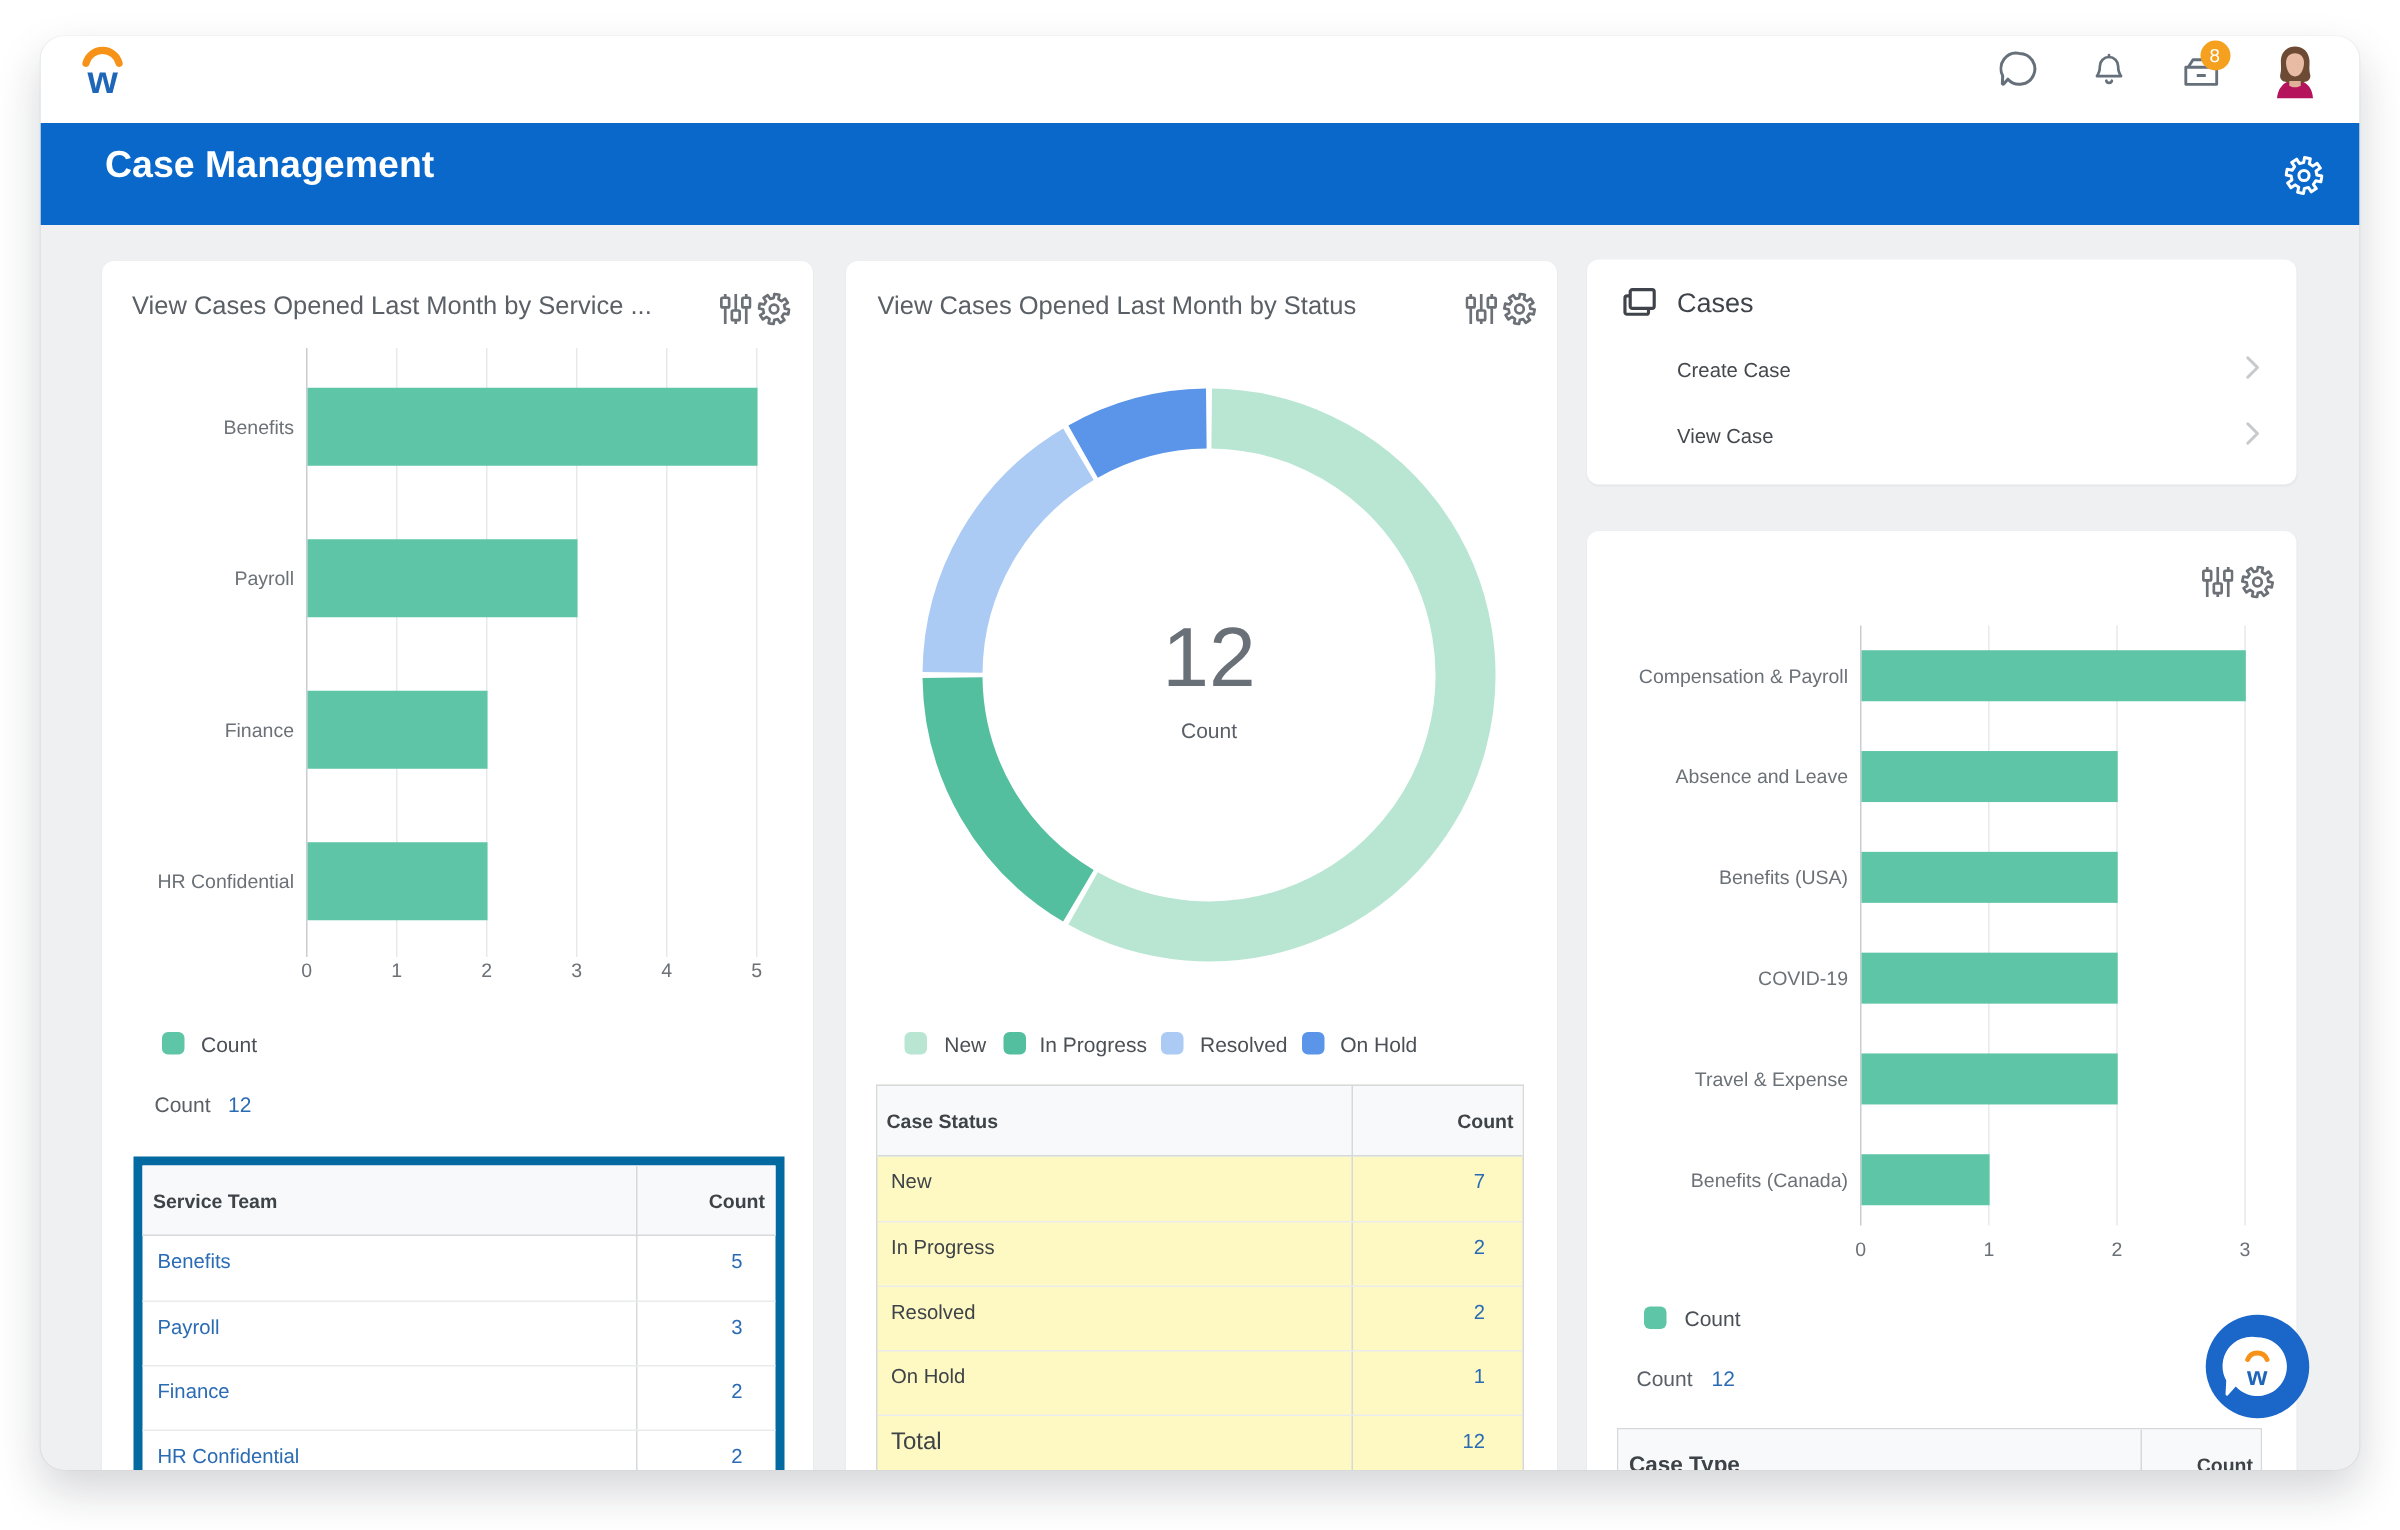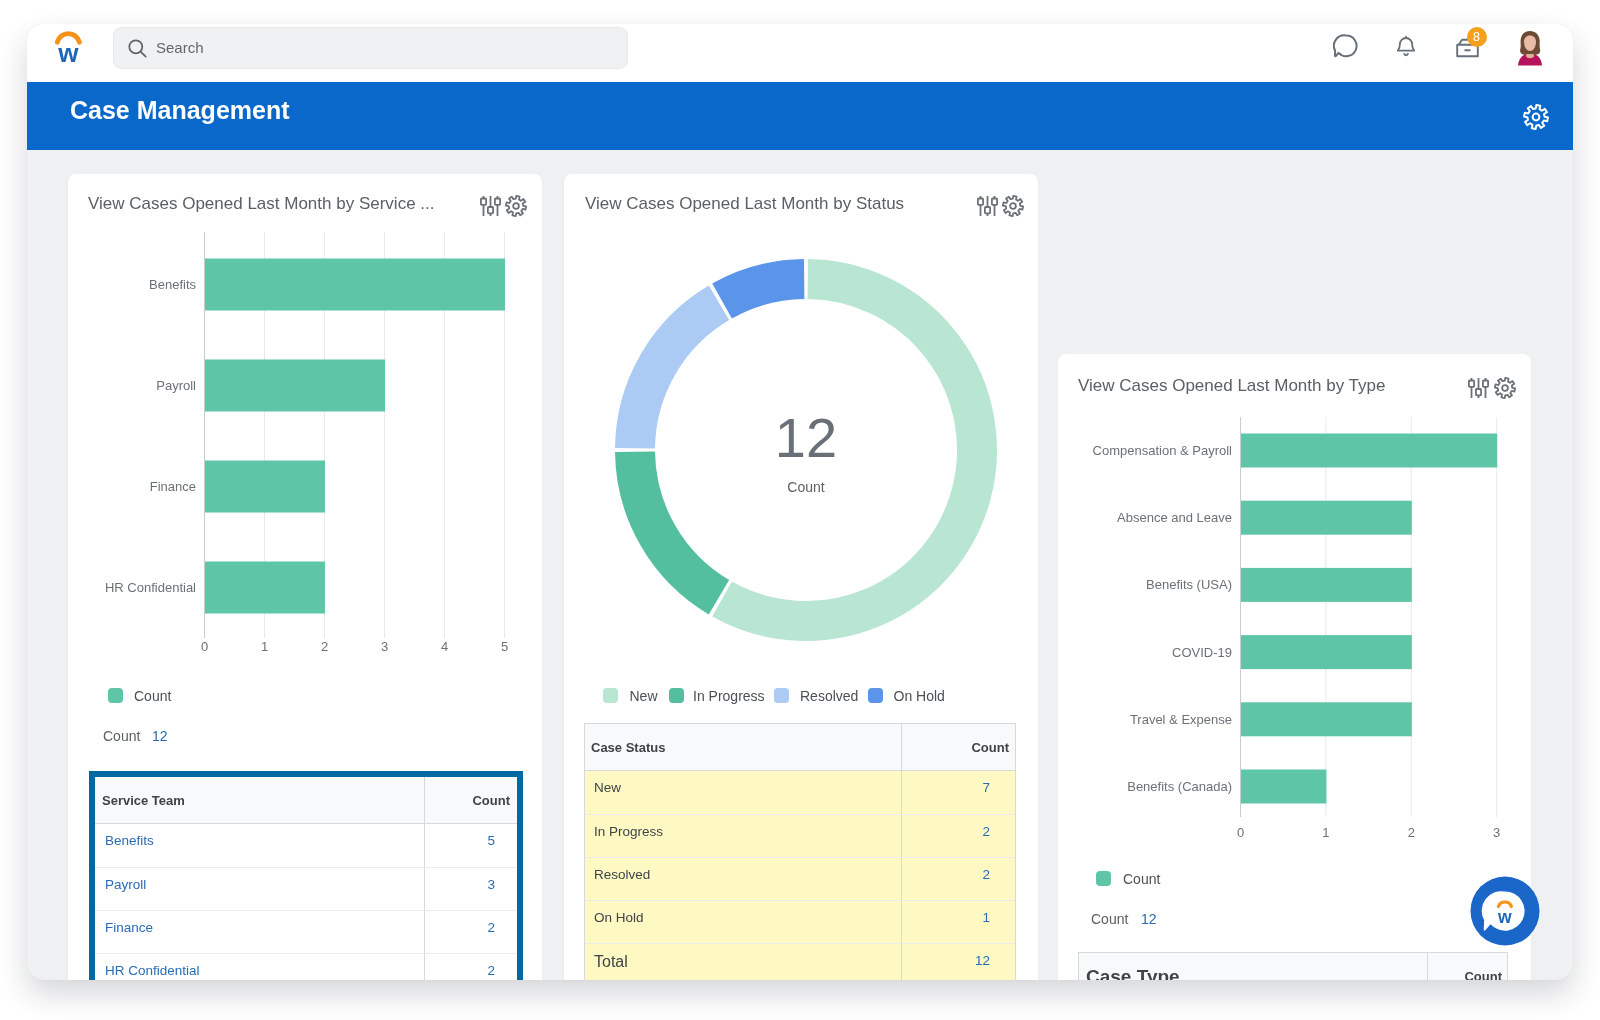--- a/index.html
+++ b/index.html
@@ -10,27 +10,20 @@
 .ctitle { position:absolute; font-size:17px; color:#5A6066; white-space:nowrap; }
 </style></head>
 <body>
 <div class="frame">
 
   <div class="abs" style="left:0;top:0;width:1546px;height:58px;background:#fff;"></div>
   <div class="abs" style="left:27px;top:3px;"><svg width="30" height="38" viewBox="0 0 30 38">
         <path d="M3.3 15.2 a11.4 11.4 0 0 1 22.1 0" fill="none" stroke="#F79218" stroke-width="4.8" stroke-linecap="round"></path>
         <text x="14.4" y="35" text-anchor="middle" font-family="Liberation Sans, sans-serif" font-weight="bold" font-size="26" fill="#1E66B8">w</text>
       </svg></div>
-  <div class="abs" style="left:86px;top:3px;width:513px;height:40px;background:#EFF1F2;border:1px solid #E7E9EA;border-radius:8px;">
-     <div class="abs" style="left:13px;top:10px;"><svg width="21" height="21" viewBox="0 0 21 21" fill="none" stroke="#5F676E" stroke-width="1.8">
-          <circle cx="8.8" cy="8.8" r="6.5"></circle>
-          <line x1="13.6" y1="13.6" x2="19.2" y2="19.2"></line>
-        </svg></div>
-     <div class="abs" style="left:42px;top:0;height:40px;line-height:40px;font-size:15px;color:#5F676E;">Search</div>
-  </div>
   <div class="abs" style="left:1306px;top:9px;"><svg width="26" height="27" viewBox="0 0 26 27" fill="none" stroke="#66707A" stroke-width="2">
         <path d="M13.2 2.6 a10.3 10.3 0 1 1 -7.6 17.2 l-2.8 3.2 a0.52 0.52 0 0 1 -0.9 -0.38 l0.24 -5.05 A10.3 10.3 0 0 1 13.2 2.6 Z" stroke-linejoin="round"></path>
       </svg></div>
   <div class="abs" style="left:1370px;top:11px;"><svg width="18" height="23" viewBox="0 0 18 23" fill="none" stroke="#66707A" stroke-width="1.8">
         <path d="M9 3 a6.1 6.1 0 0 1 6.1 6.1 c0 4.2 1.3 5.7 2.1 6.6 h-16.4 c0.8 -0.9 2.1 -2.4 2.1 -6.6 A6.1 6.1 0 0 1 9 3 Z" stroke-linejoin="round"></path>
         <path d="M7.2 18.8 a1.9 1.9 0 0 0 3.7 0" stroke-linecap="round"></path>
         <path d="M9 3 v-1.3" stroke-linecap="round"></path>
       </svg></div>
   <div class="abs" style="left:1428px;top:14px;"><svg width="25" height="20" viewBox="0 0 25 20" fill="none" stroke="#66707A" stroke-width="1.9">
         <path d="M3.8 6.8 L7 1.8 h11 l3.2 5" stroke-linejoin="round"></path>
@@ -175,23 +168,37 @@
           <div style="position:absolute;left:9px;top:9px;font-size:13.5px;color:#3E4348">On Hold</div>
           <div style="position:absolute;right:25px;top:9px;font-size:13.5px;color:#2A6BB4">1</div>
         </div>
 <div style="position:absolute;left:0;top:219px;width:100%;height:43px;border-top:1px solid #E9EBEC;box-sizing:border-box;">
           <div style="position:absolute;left:9px;top:9px;font-size:16px;color:#3E4348">Total</div>
           <div style="position:absolute;right:25px;top:9px;font-size:13.5px;color:#2A6BB4">12</div>
         </div>
 </div>
   </div>
 
+  <div class="card" style="left:1031px;top:149px;width:473px;height:150px;">
+    <div class="abs" style="left:24px;top:19px;"><svg width="22" height="20" viewBox="0 0 22 20">
+          <rect x="1.3" y="5.2" width="15.7" height="12.3" rx="1.4" fill="none" stroke="#3F444A" stroke-width="2.1"></rect>
+          <rect x="4.8" y="1.1" width="16" height="12.5" rx="1.4" fill="#FFFFFF" stroke="#3F444A" stroke-width="2.1"></rect>
+        </svg></div>
+    <div class="abs" style="left:60px;top:19px;font-size:18px;color:#3F444A;">Cases</div>
+    <div class="abs" style="left:60px;top:64px;height:20px;line-height:20px;font-size:13.5px;color:#44494E;">Create Case</div>
+    <div class="abs" style="left:438px;top:64px;"><svg width="11" height="16" viewBox="0 0 11 16" fill="none" stroke="#C6CACD" stroke-width="2">
+          <path d="M2.5 1.5 l6.5 6.5 -6.5 6.5" stroke-linecap="round" stroke-linejoin="round"></path>
+        </svg></div>
+    <div class="abs" style="left:60px;top:108px;height:20px;line-height:20px;font-size:13.5px;color:#44494E;">View Case</div>
+    <div class="abs" style="left:438px;top:108px;"><svg width="11" height="16" viewBox="0 0 11 16" fill="none" stroke="#C6CACD" stroke-width="2">
+          <path d="M2.5 1.5 l6.5 6.5 -6.5 6.5" stroke-linecap="round" stroke-linejoin="round"></path>
+        </svg></div>
+  </div>
 
   <div class="card" style="left:1031px;top:330px;width:473px;height:800px;">
-    <div class="ctitle" style="left:20px;top:22px;">View Cases Opened Last Month by Type</div>
     <div class="abs" style="left:410px;top:23px;"><svg width="21" height="22" viewBox="0 0 21 22" fill="none" stroke="#6B7177" stroke-width="1.8">
           <line x1="3.5" y1="1" x2="3.5" y2="3.5"></line>
           <rect x="0.9" y="3.5" width="5.2" height="6.4" rx="0.8"></rect>
           <line x1="3.5" y1="9.9" x2="3.5" y2="21"></line>
           <line x1="10.5" y1="1" x2="10.5" y2="12"></line>
           <rect x="7.9" y="12" width="5.2" height="6.4" rx="0.8"></rect>
           <line x1="10.5" y1="18.4" x2="10.5" y2="21"></line>
           <line x1="17.5" y1="1" x2="17.5" y2="3.5"></line>
           <rect x="14.9" y="3.5" width="5.2" height="6.4" rx="0.8"></rect>
           <line x1="17.5" y1="9.9" x2="17.5" y2="21"></line>
@@ -221,21 +228,21 @@
 <text x="267.9" y="428" text-anchor="middle" font-size="13" fill="#6B7177">1</text>
 <text x="353.3" y="428" text-anchor="middle" font-size="13" fill="#6B7177">2</text>
 <text x="438.7" y="428" text-anchor="middle" font-size="13" fill="#6B7177">3</text>
 </svg>
     <div style="position:absolute;left:38px;top:517px;width:15px;height:15px;border-radius:4px;background:#5EC5A6;"></div>
       <div style="position:absolute;left:65px;top:515px;height:20px;line-height:20px;font-size:14px;color:#4A5056;">Count</div>
     <div class="abs" style="left:33px;top:555px;height:20px;line-height:20px;font-size:14px;color:#5A6066;">Count</div>
     <div class="abs" style="left:83px;top:555px;height:20px;line-height:20px;font-size:14px;color:#2A6BB4;">12</div>
     <div style="position:absolute;left:20px;top:598px;width:430px;height:90px;border:1px solid #D6D9DB;background:#fff;box-sizing:border-box;">
 <div style="position:absolute;left:0;top:0;width:100%;height:47px;background:#F8F9FA;border-bottom:1px solid #D6D9DB;box-sizing:border-box;">
-          <div style="position:absolute;left:7px;top:0;line-height:47px;font-size:19px;font-weight:bold;color:#3E4348">Case Type</div>
+          <div style="position:absolute;left:7px;top:0;line-height:47px;font-size:15px;font-weight:bold;color:#3E4348">Case Type</div>
           <div style="position:absolute;right:5px;top:0;line-height:47px;font-size:13px;font-weight:bold;color:#3E4348">Count</div>
         </div>
 <div style="position:absolute;left:348px;top:0;width:1px;height:88px;background:#D6D9DB;"></div>
 
 </div>
   </div>
 
   <div class="abs" style="left:1438px;top:847px;"><svg width="80" height="80" viewBox="0 0 80 80">
 <circle cx="40" cy="40" r="34.5" fill="#1B66C9"></circle>
 <path d="M40 20.5 a19.6 19.6 0 1 1 -14.5 32.8 l-5.2 5.9 c-0.6 0.7 -1.7 0.2 -1.6 -0.75 l0.45 -9.2 A19.6 19.6 0 0 1 40 20.5 Z" fill="#FFFFFF"></path>

